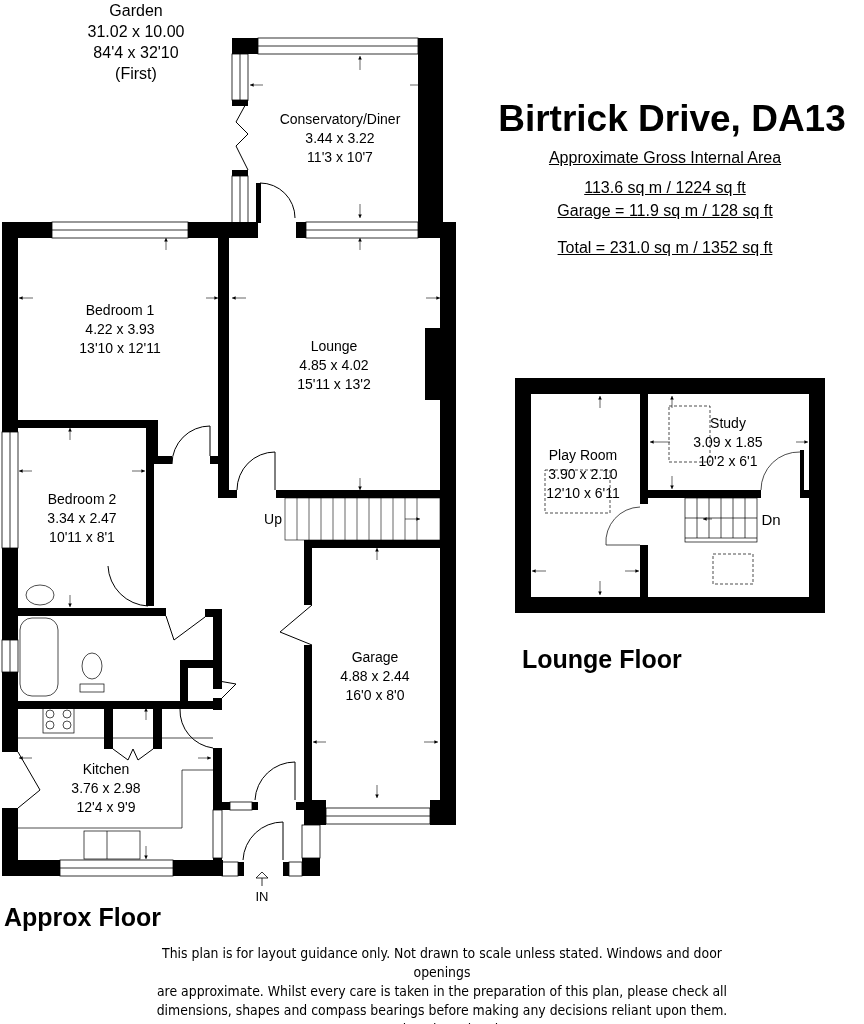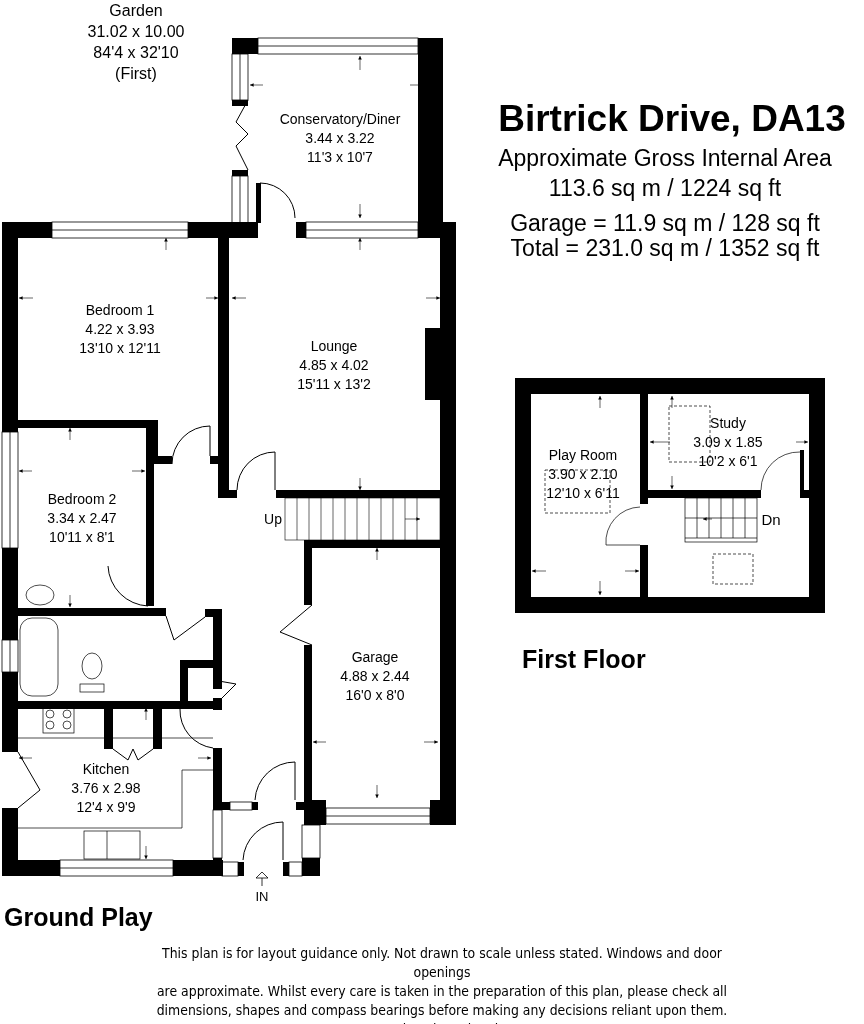--- a/index.html
+++ b/index.html
@@ -1,21 +1,21 @@
 <!DOCTYPE html>
 <html><head>
 <meta charset="utf-8">
 <style>
   html,body{margin:0;padding:0;background:#fff;}
   body{width:864px;height:1024px;position:relative;overflow:hidden;font-family:"Liberation Sans",sans-serif;color:#000;}
   svg{position:absolute;left:0;top:0;}
   .lbl{font-family:"Liberation Sans",sans-serif;font-size:14px;fill:#000;text-anchor:middle;}
   .abs{position:absolute;text-align:center;font-family:"Liberation Sans",sans-serif;}
   .title{left:480px;top:60px;width:384px;font-size:37px;font-weight:bold;letter-spacing:0px;margin-top:38px;}
-  .area{left:470px;width:390px;font-size:23px;line-height:30px;}
+  .area{left:470px;width:390px;font-size:16px;line-height:30px;text-decoration:underline;}
   .floor{font-size:25px;font-weight:bold;}
   .disc{left:90px;top:944px;width:704px;font-size:14.5px;line-height:19px;font-family:"DejaVu Sans",sans-serif;transform:scaleX(0.86);transform-origin:center top;}
   .garden{left:56px;top:0px;width:160px;font-size:16px;line-height:21px;}
 </style>
 </head>
 <body>
 
 <svg width="864" height="1024" viewBox="0 0 864 1024">
   <defs>
     <marker id="arr" viewBox="0 0 10 10" refX="10" refY="5" markerWidth="6" markerHeight="6" orient="auto-start-reverse">
@@ -271,24 +271,24 @@
 <div class="abs garden">
   <div>Garden</div>
   <div>31.02 x 10.00</div>
   <div>84'4 x 32'10</div>
   <div>(First)</div>
 </div>
 
 <div class="abs title">Birtrick Drive, DA13</div>
 <div class="abs area" style="top:143px">Approximate Gross Internal Area</div>
 <div class="abs area" style="top:173px">113.6 sq m / 1224 sq ft</div>
-<div class="abs area" style="top:208px">Garage = 11.9 sq m / 128 sq ft</div>
+<div class="abs area" style="top:196px">Garage = 11.9 sq m / 128 sq ft</div>
 <div class="abs area" style="top:233px">Total = 231.0 sq m / 1352 sq ft</div>
 
-<div class="abs floor" style="left:522px;top:645px;text-align:left;">First Floor</div>
-<div class="abs floor" style="left:4px;top:903px;text-align:left;">Ground Play</div>
+<div class="abs floor" style="left:522px;top:645px;text-align:left;">Lounge Floor</div>
+<div class="abs floor" style="left:4px;top:903px;text-align:left;">Approx Floor</div>
 
 <div class="abs disc">
   <div>This plan is for layout guidance only. Not drawn to scale unless stated. Windows and door openings</div>
   <div>are approximate. Whilst every care is taken in the preparation of this plan, please check all</div>
   <div>dimensions, shapes and compass bearings before making any decisions reliant upon them.</div>
   <div>Produced By Planpix</div>
 </div>
 
 </body></html>

